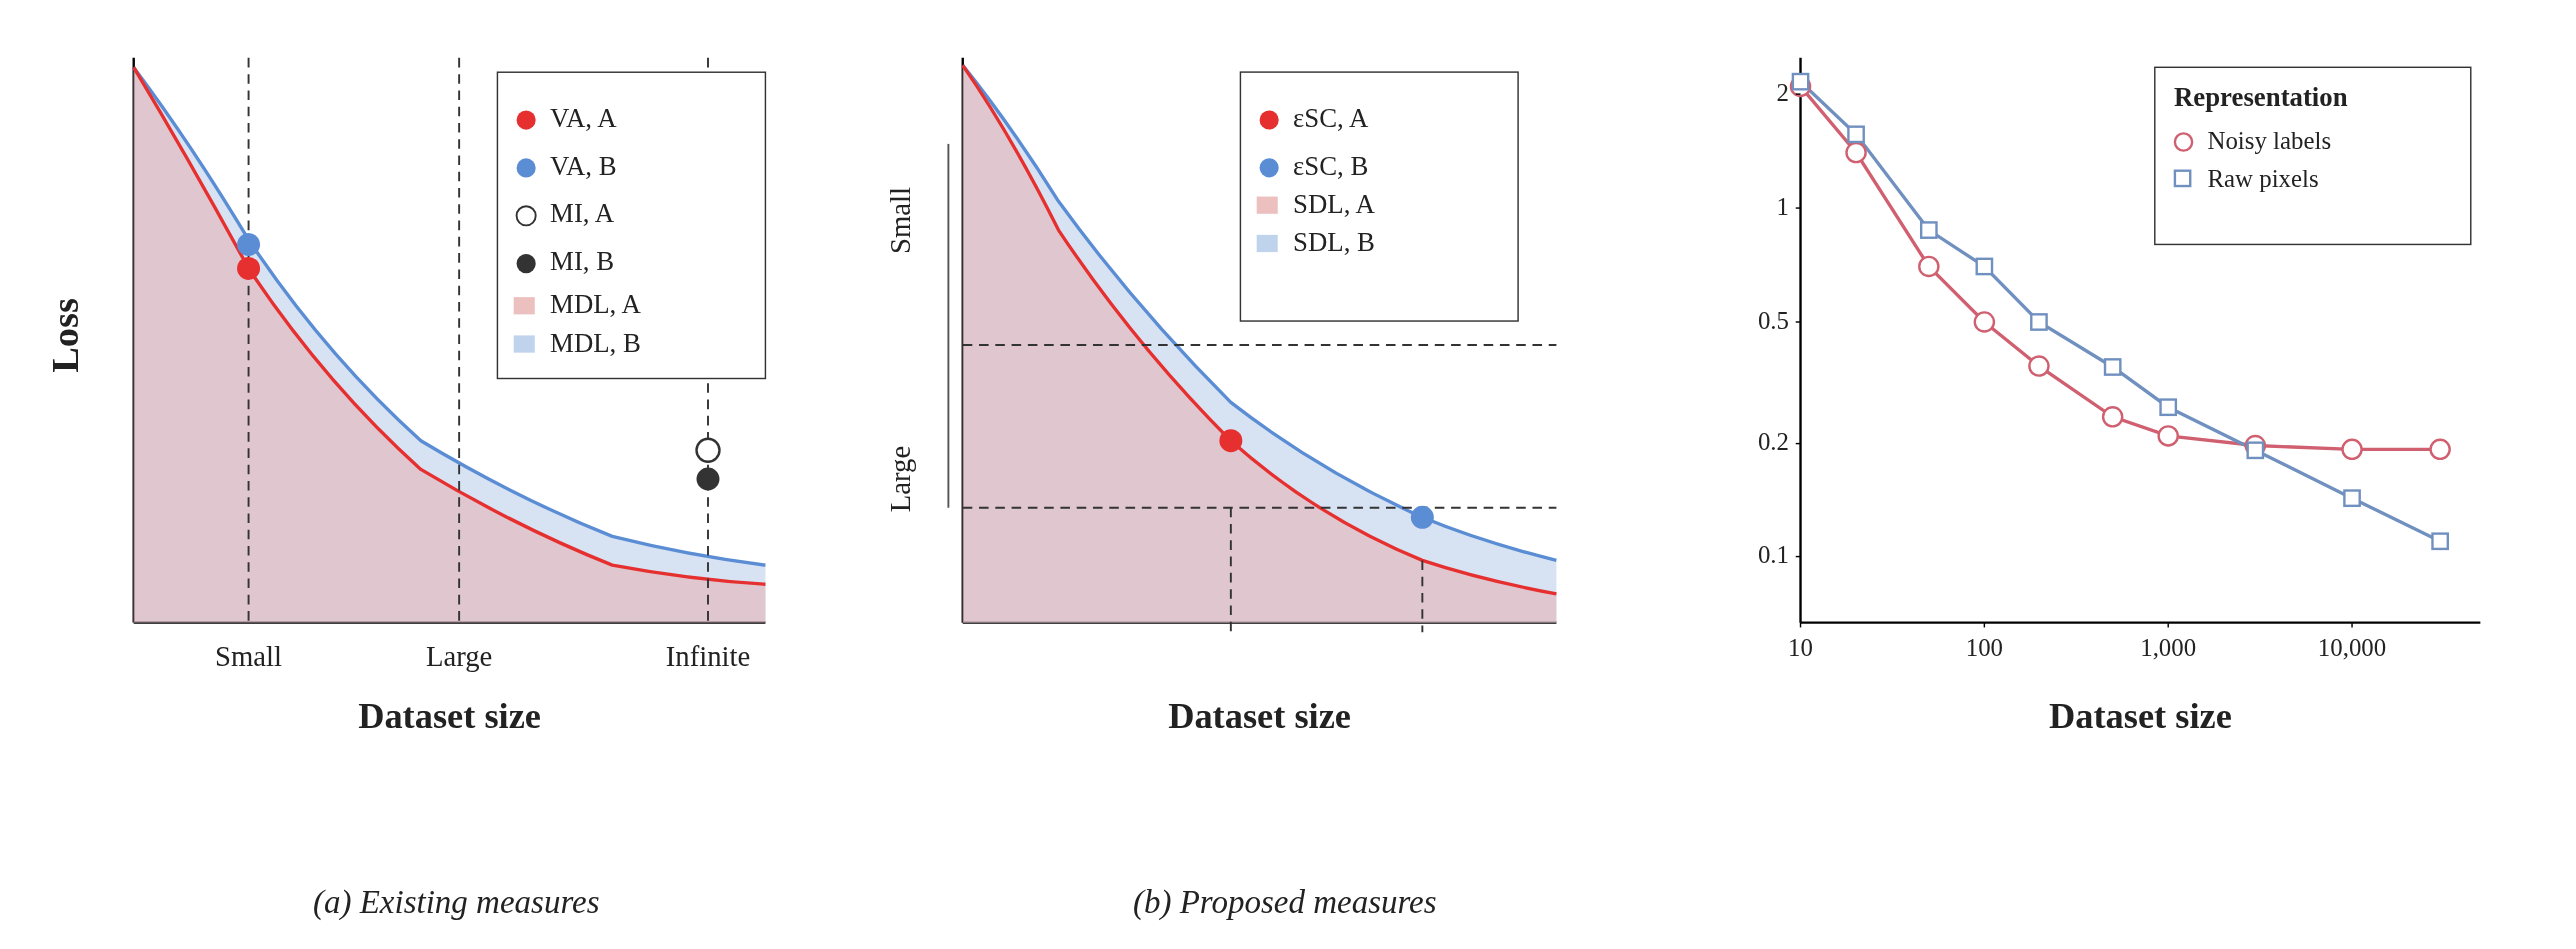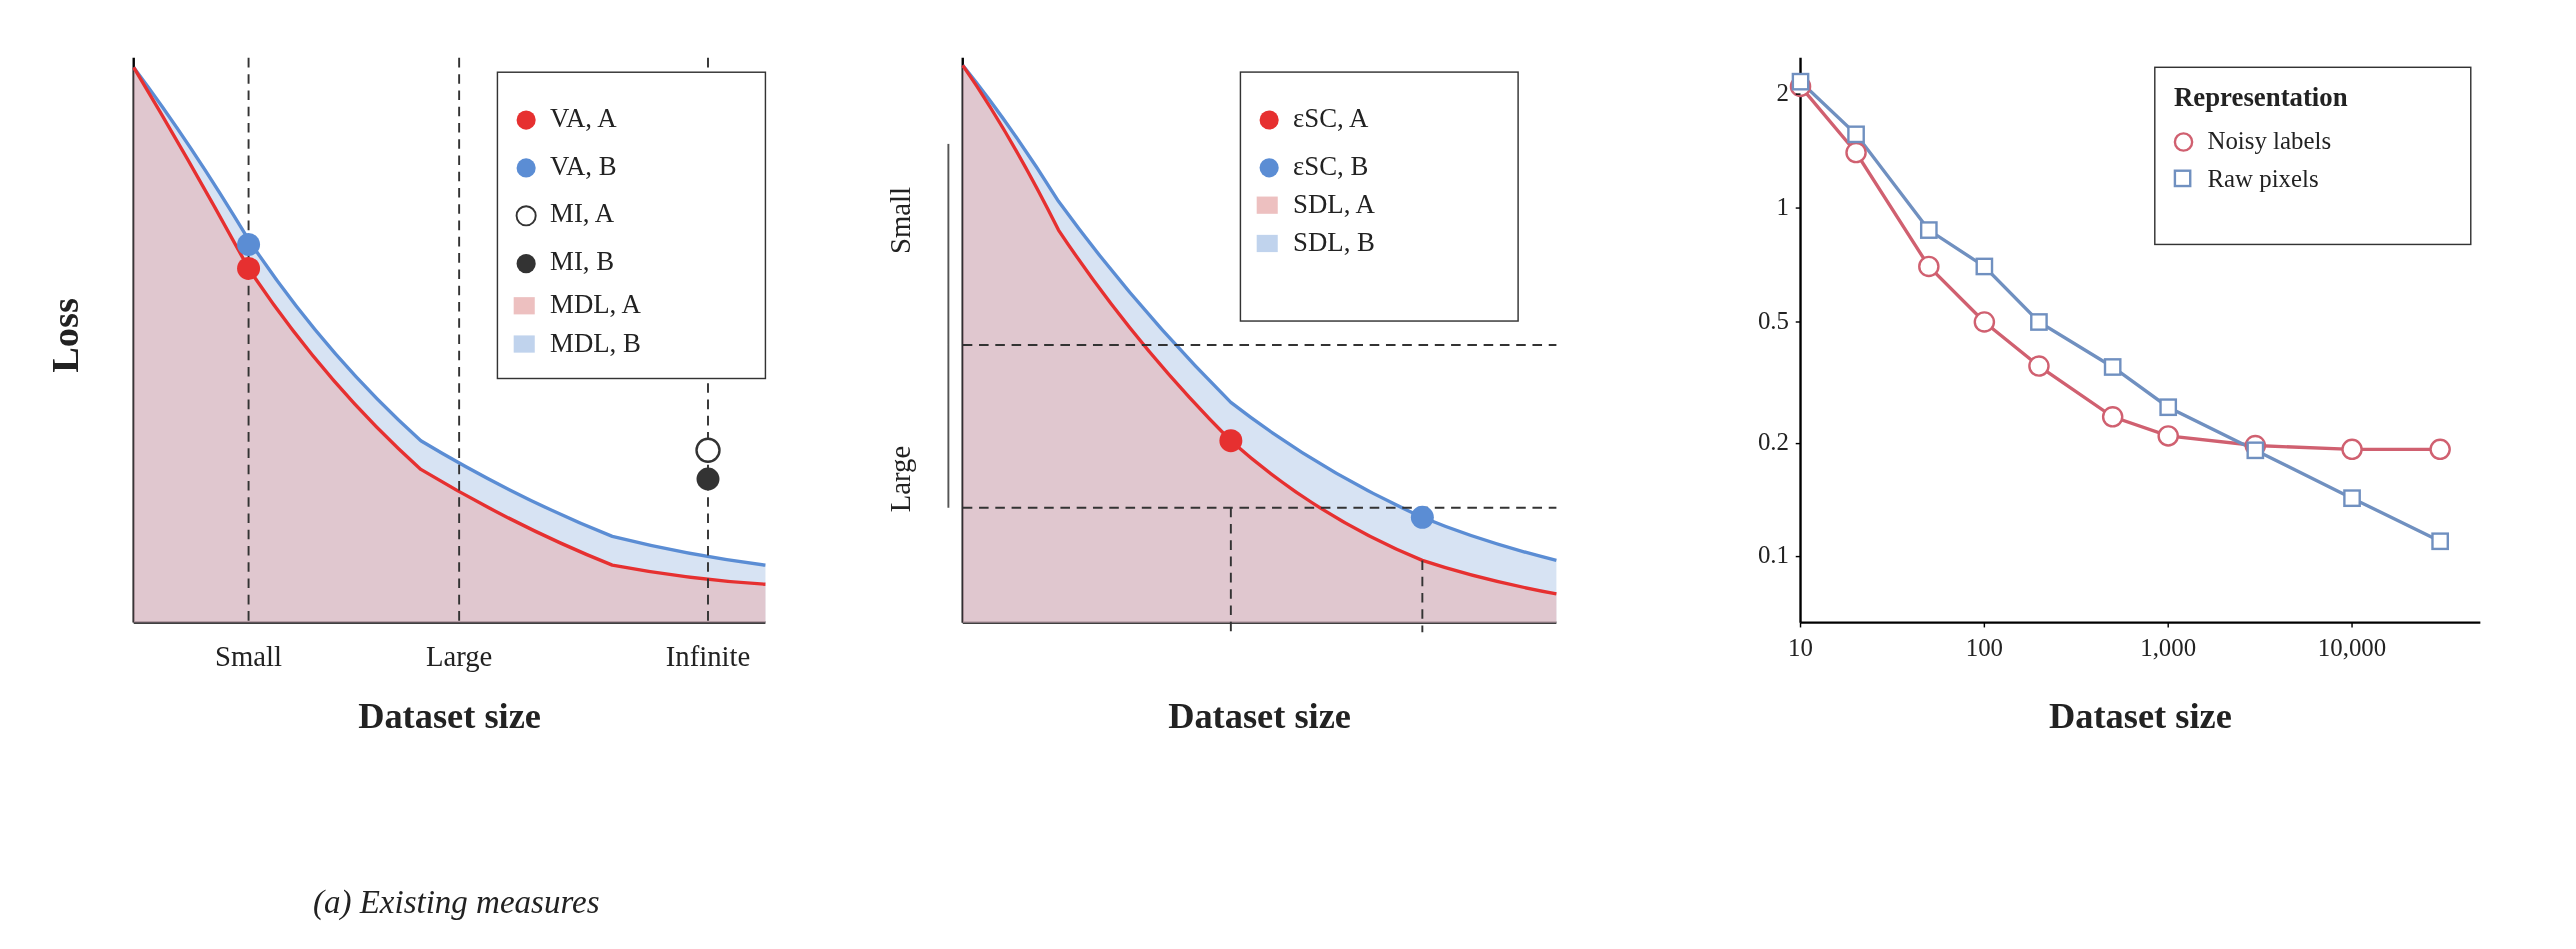--- a/index.html
+++ b/index.html
@@ -150,20 +150,21 @@
         <circle cx="420" cy="95" r="10" fill="#e63030"></circle>
         <text x="445" y="102" font-size="28" fill="#222">εSC, A</text>
         <circle cx="420" cy="145" r="10" fill="#5b8dd4"></circle>
         <text x="445" y="152" font-size="28" fill="#222">εSC, B</text>
         <rect x="407" y="175" width="22" height="18" fill="#e8b0b0" fill-opacity="0.8"></rect>
         <text x="445" y="192" font-size="28" fill="#222">SDL, A</text>
         <rect x="407" y="215" width="22" height="18" fill="#b0c8e8" fill-opacity="0.8"></rect>
         <text x="445" y="232" font-size="28" fill="#222">SDL, B</text>
       </svg>
     </div>
+    <div class="caption">(b) Proposed measures</div>
   </div>
 
   <div class="panel">
     <div class="chart-area">
       <svg width="843" height="766" viewBox="0 0 880 800">
 
         <line x1="110" y1="30" x2="110" y2="620" stroke="#000" stroke-width="2.5"></line>
         <line x1="110" y1="620" x2="820" y2="620" stroke="#000" stroke-width="2.5"></line>
 
         <polyline points="110,60 168,129 244,248 302,306 359,352 436,405 494,425 585,435 686,439 778,439" fill="none" stroke="#d06070" stroke-width="3.5"></polyline>

